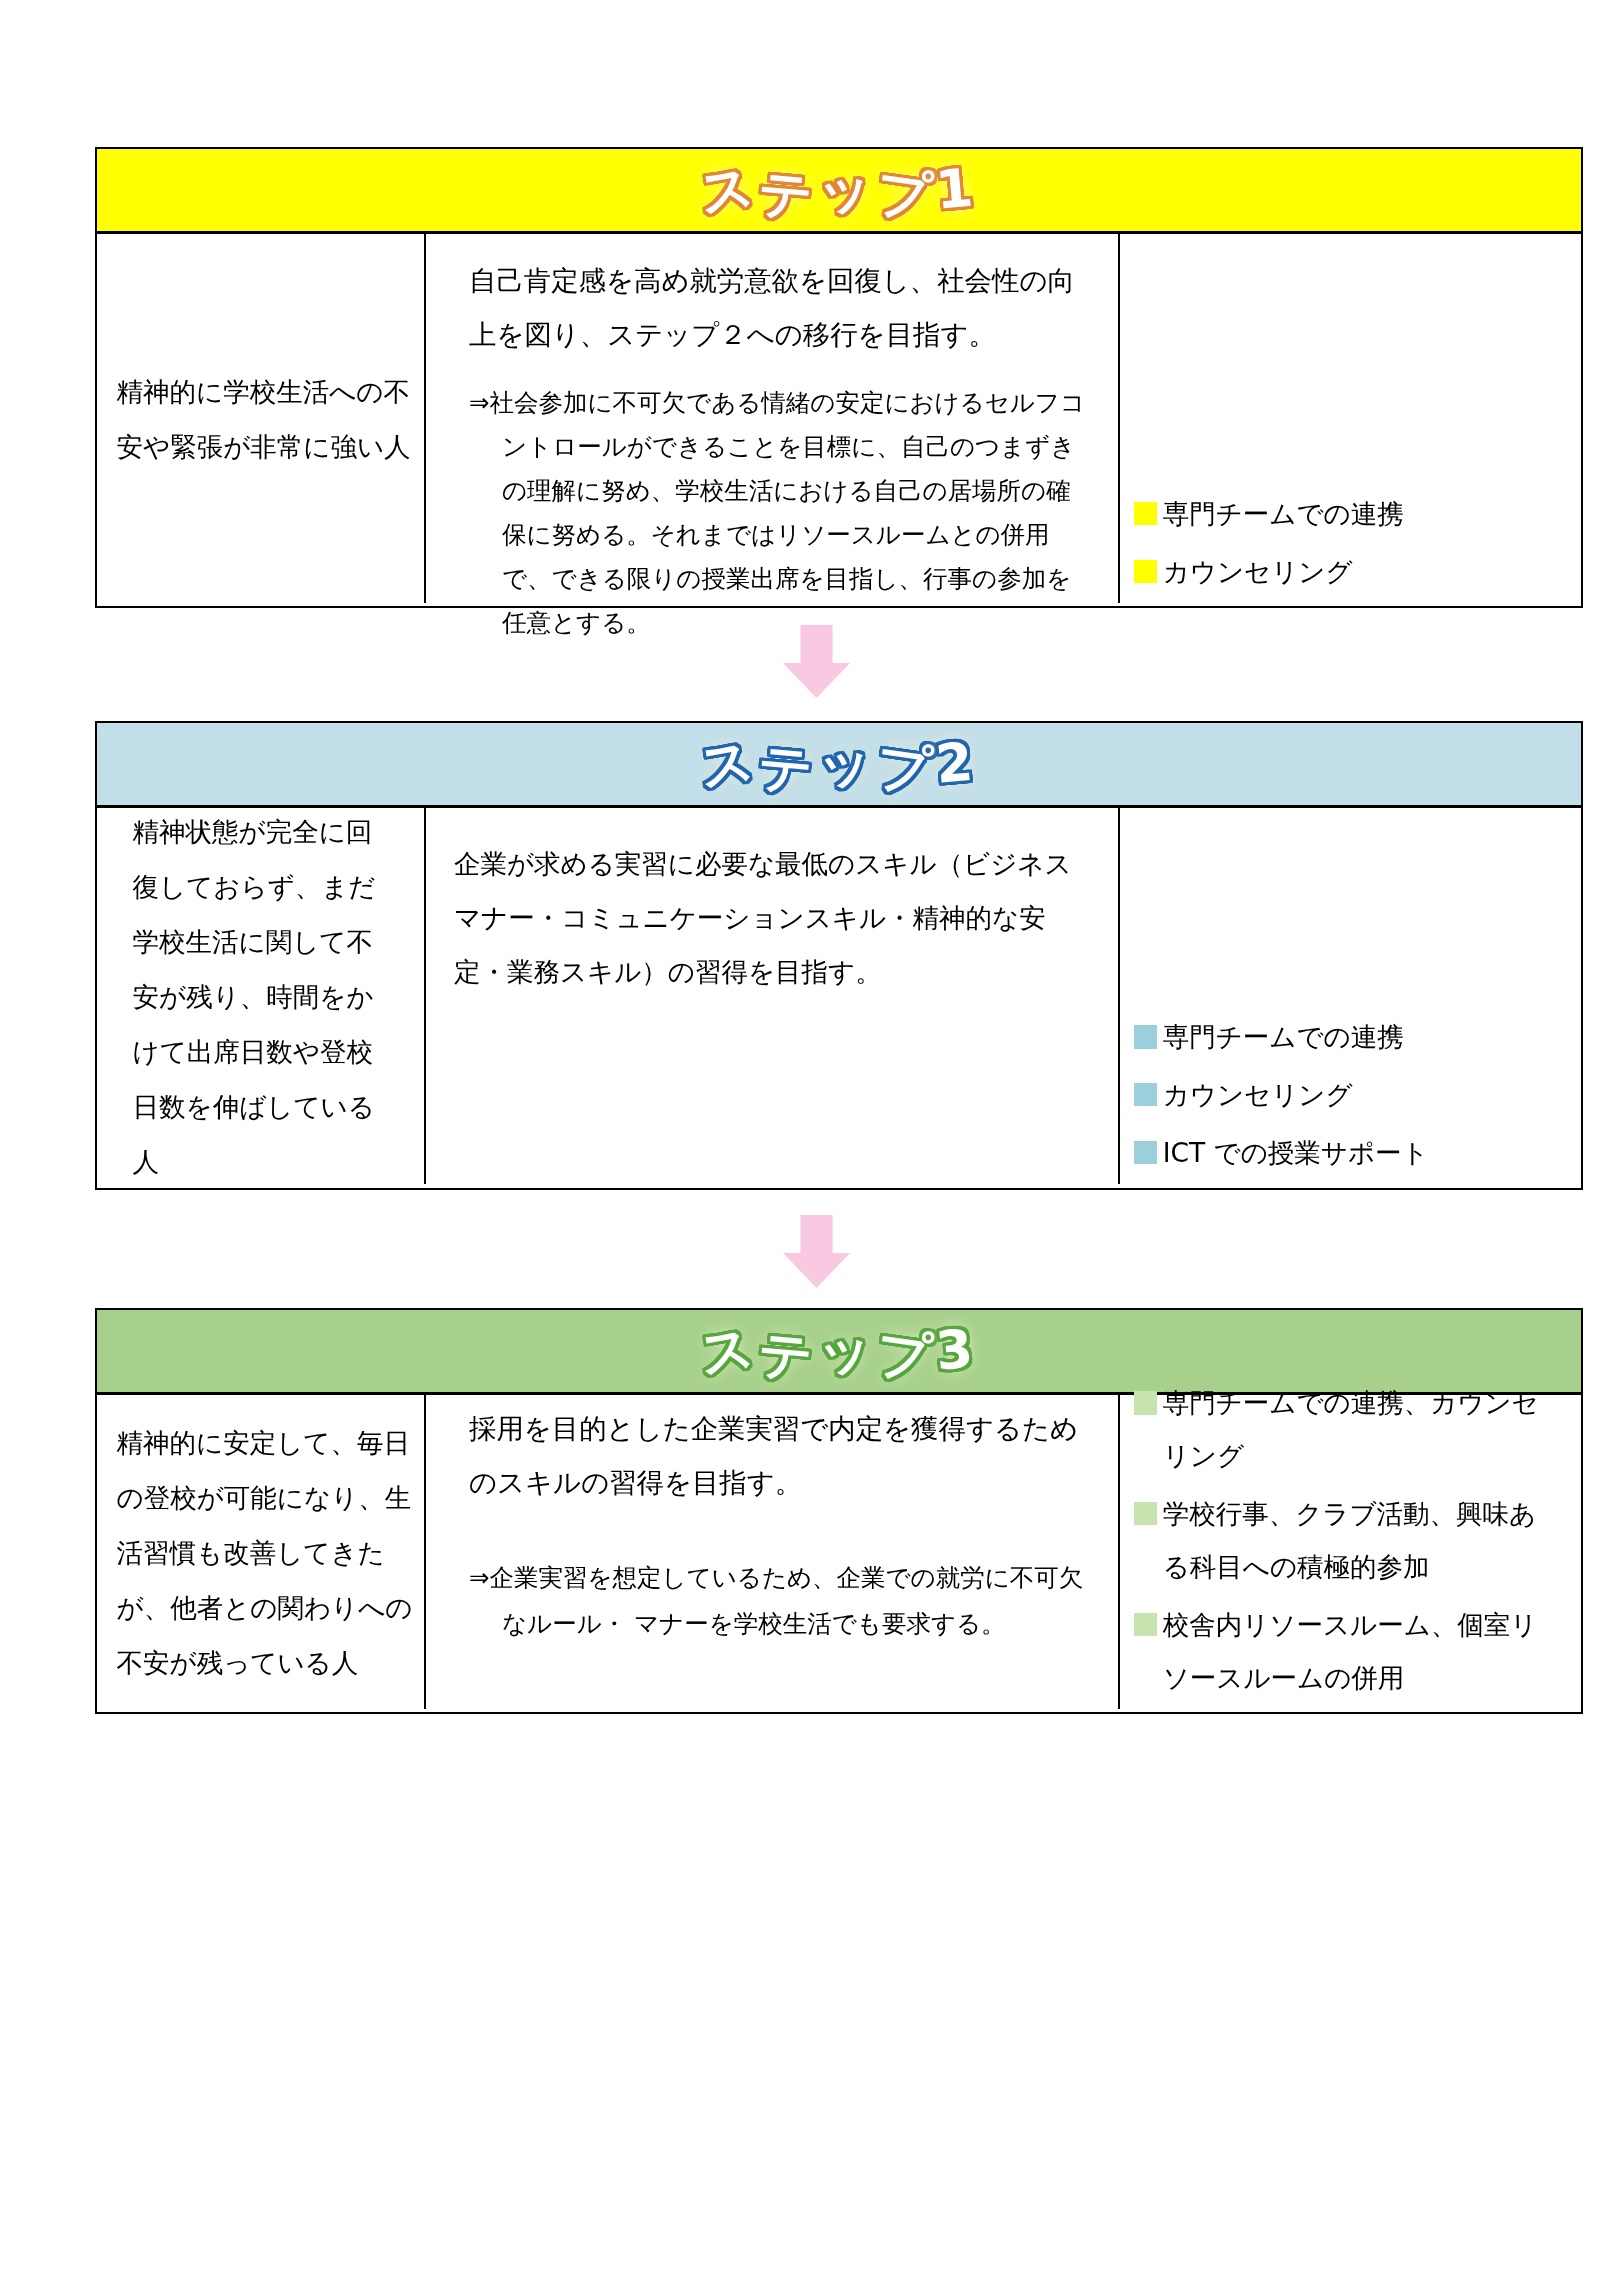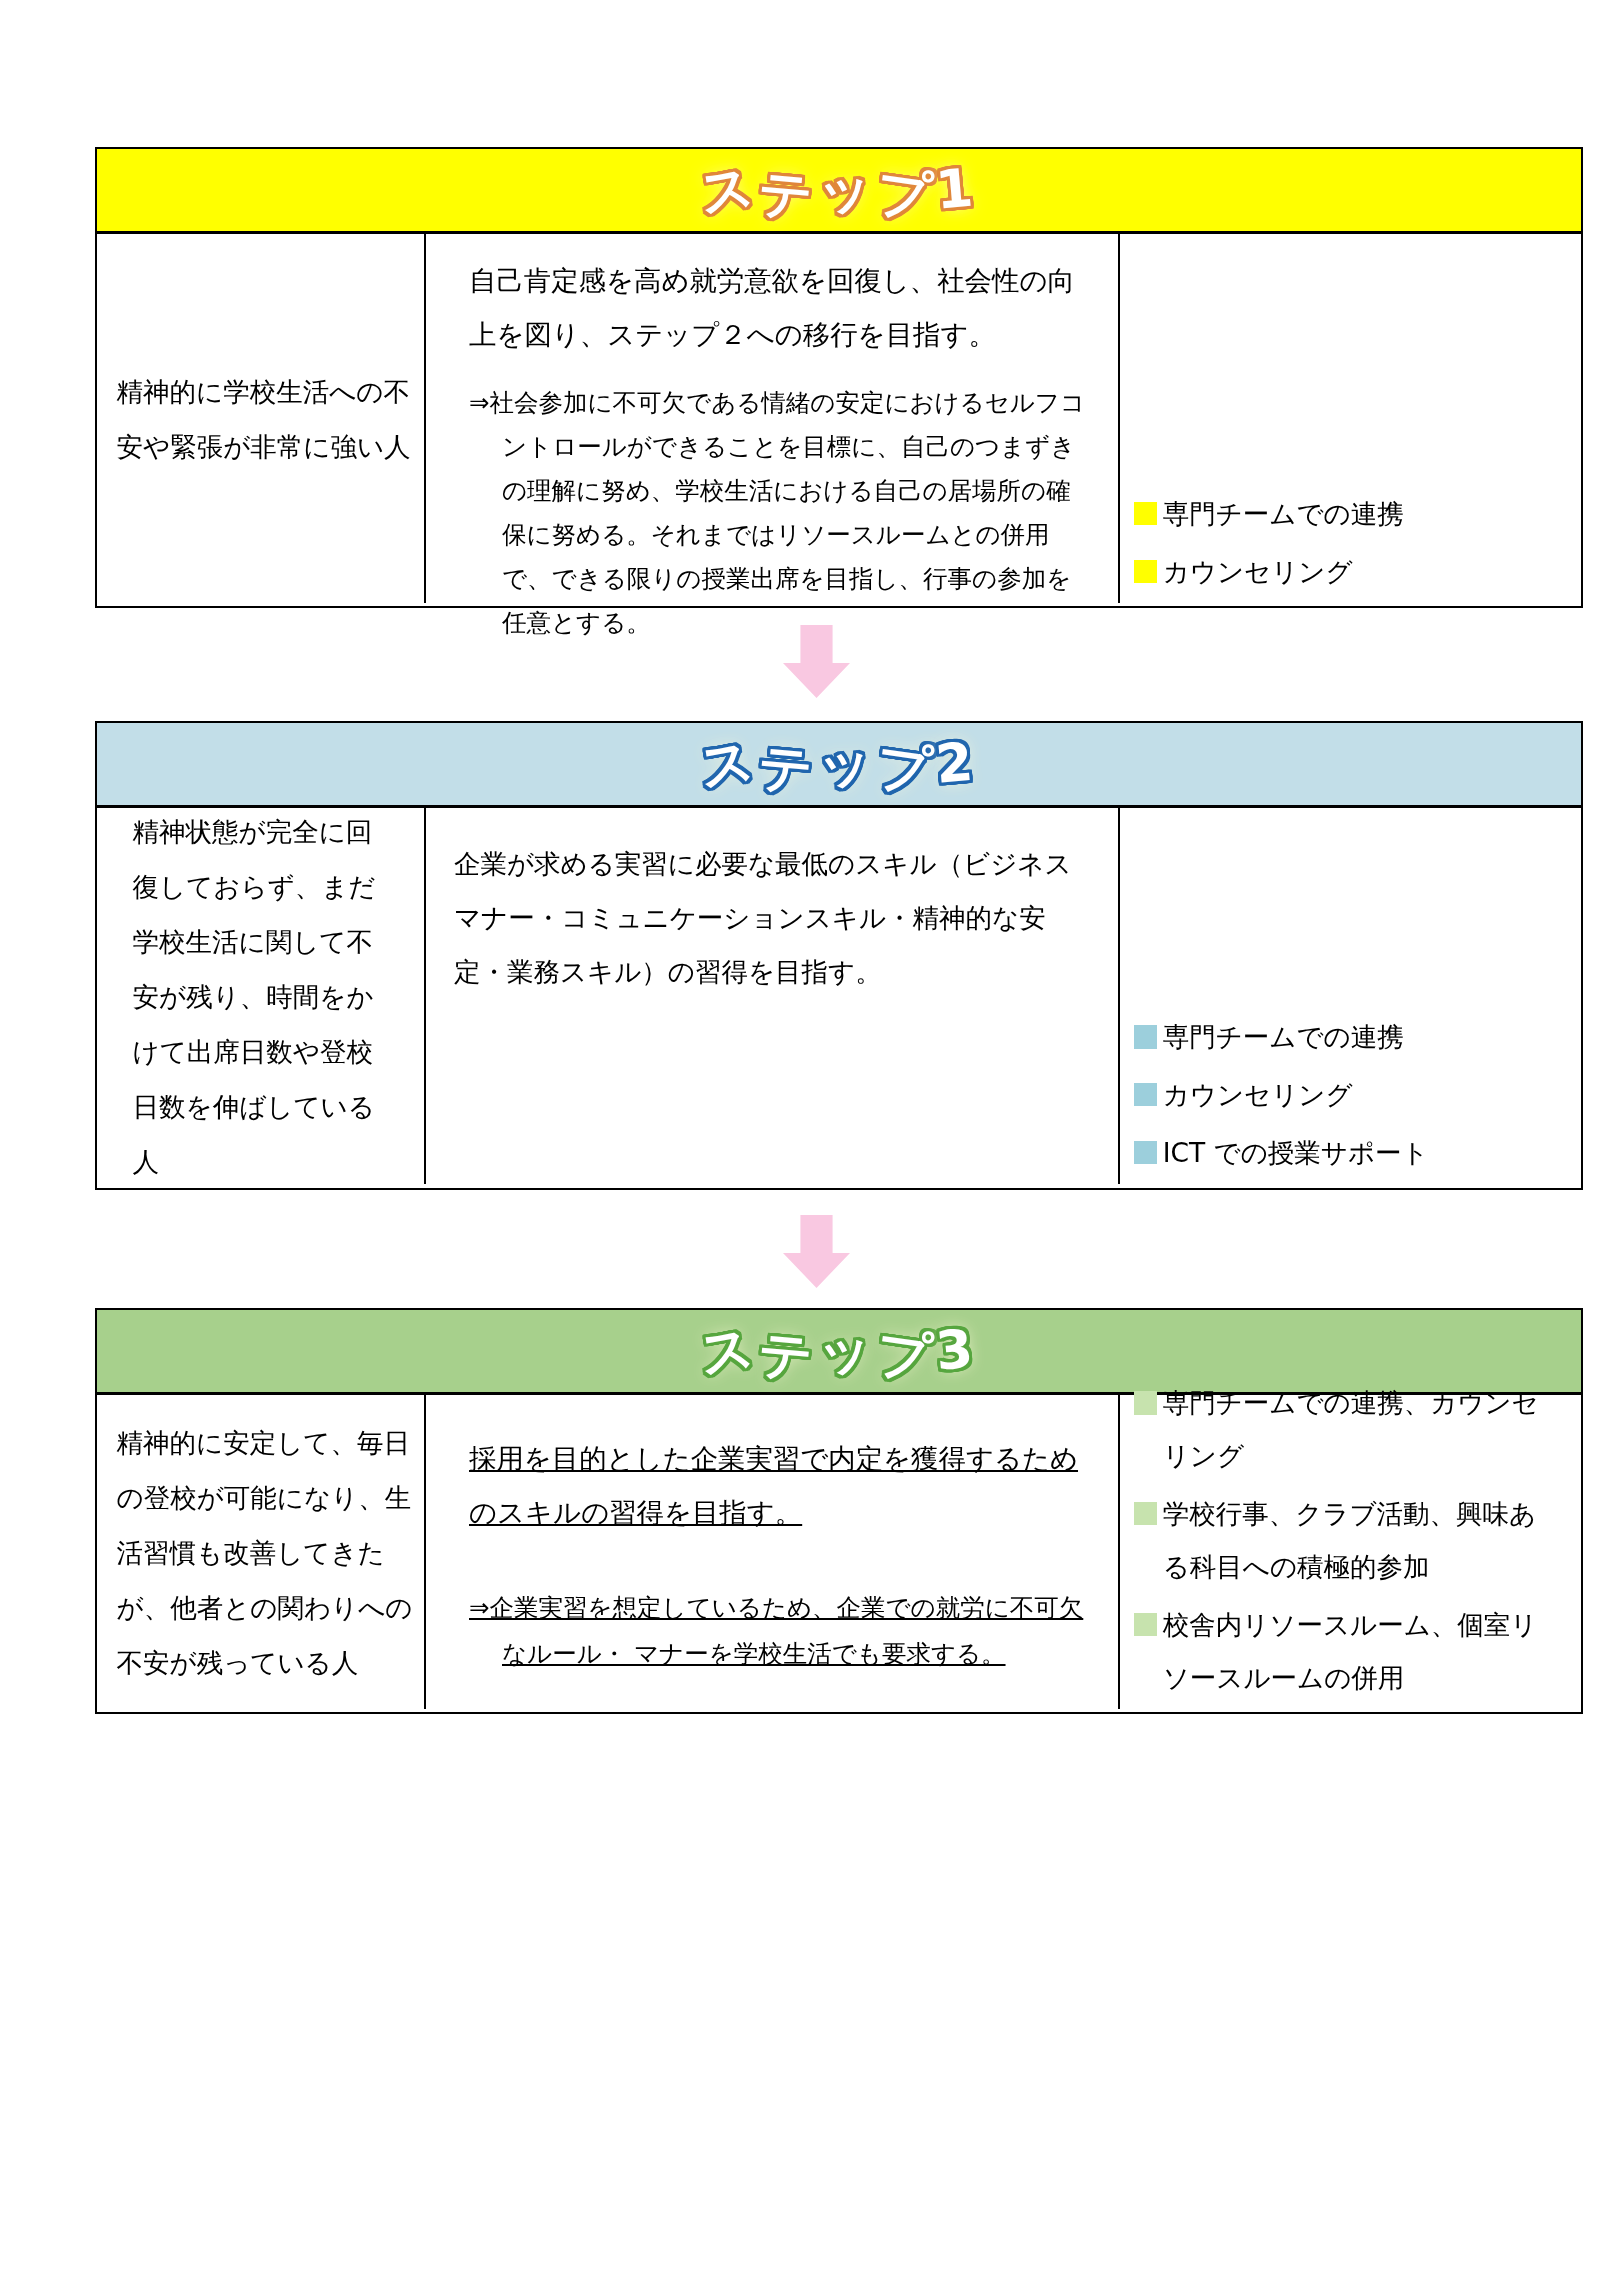--- a/index.html
+++ b/index.html
@@ -32,21 +32,21 @@
     padding:19.6px 27.4px 15.7px 43px;
   }
   .goal{margin:0;font-size:27.4px;line-height:54px;}
   .s2 .goal{font-size:26.5px;}
   .detail{
     margin:19.6px 0 0 0;font-size:24.5px;line-height:44px;
     padding-left:33px;text-indent:-33px;
   }
   .s2 .col2{padding-top:29px;padding-left:28px;}
   .s2 .detail{margin-top:39px;}
-  .s3 .col2{padding-top:37px;text-decoration:underline;}
+  .s3 .col2{padding-top:7px;}
   .s3 .detail{margin-top:45px;line-height:46px;}
   .col3{
     flex:1;display:flex;flex-direction:column;justify-content:flex-end;
     padding:0 21.6px 0 13.7px;font-size:26.5px;
   }
   .s3 .col3{justify-content:flex-end;padding-top:11.8px;}
   .col3 ul{list-style:none;margin:0;padding:0;}
   .col3 li{position:relative;padding-left:29px;line-height:53px;margin:4.9px 0;}
   .sq{
     position:absolute;left:0;top:14.7px;width:23.5px;height:23.5px;display:block;

